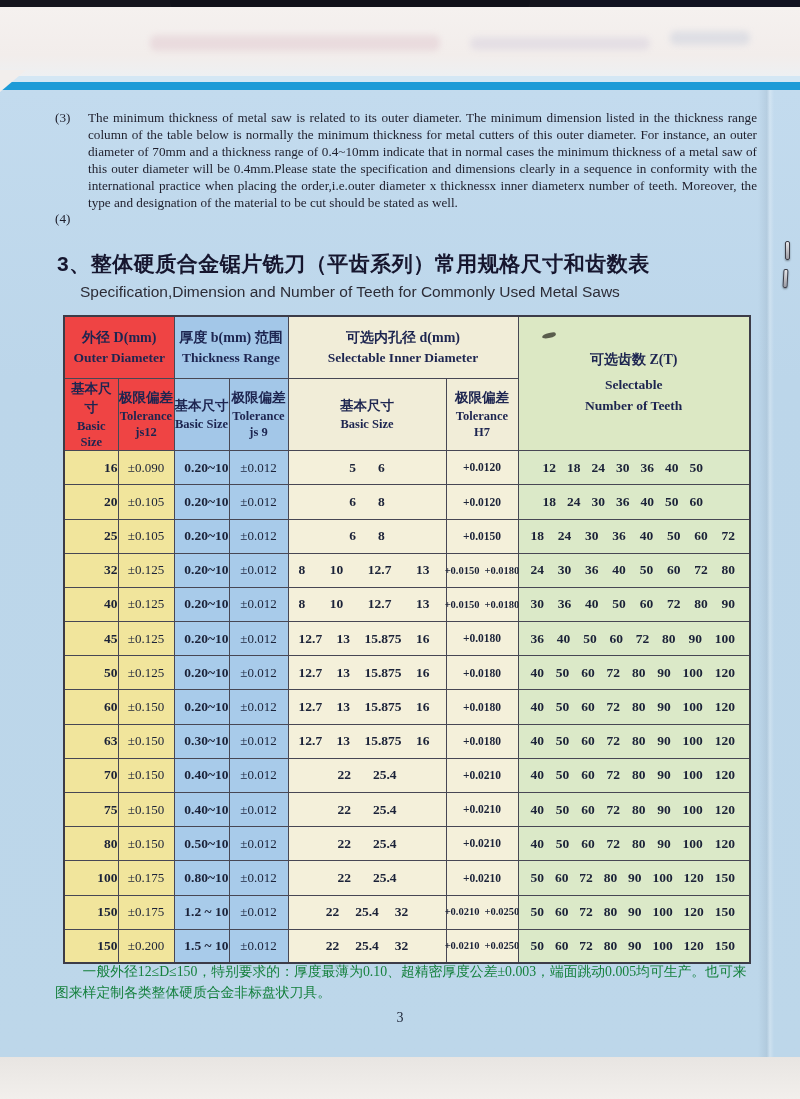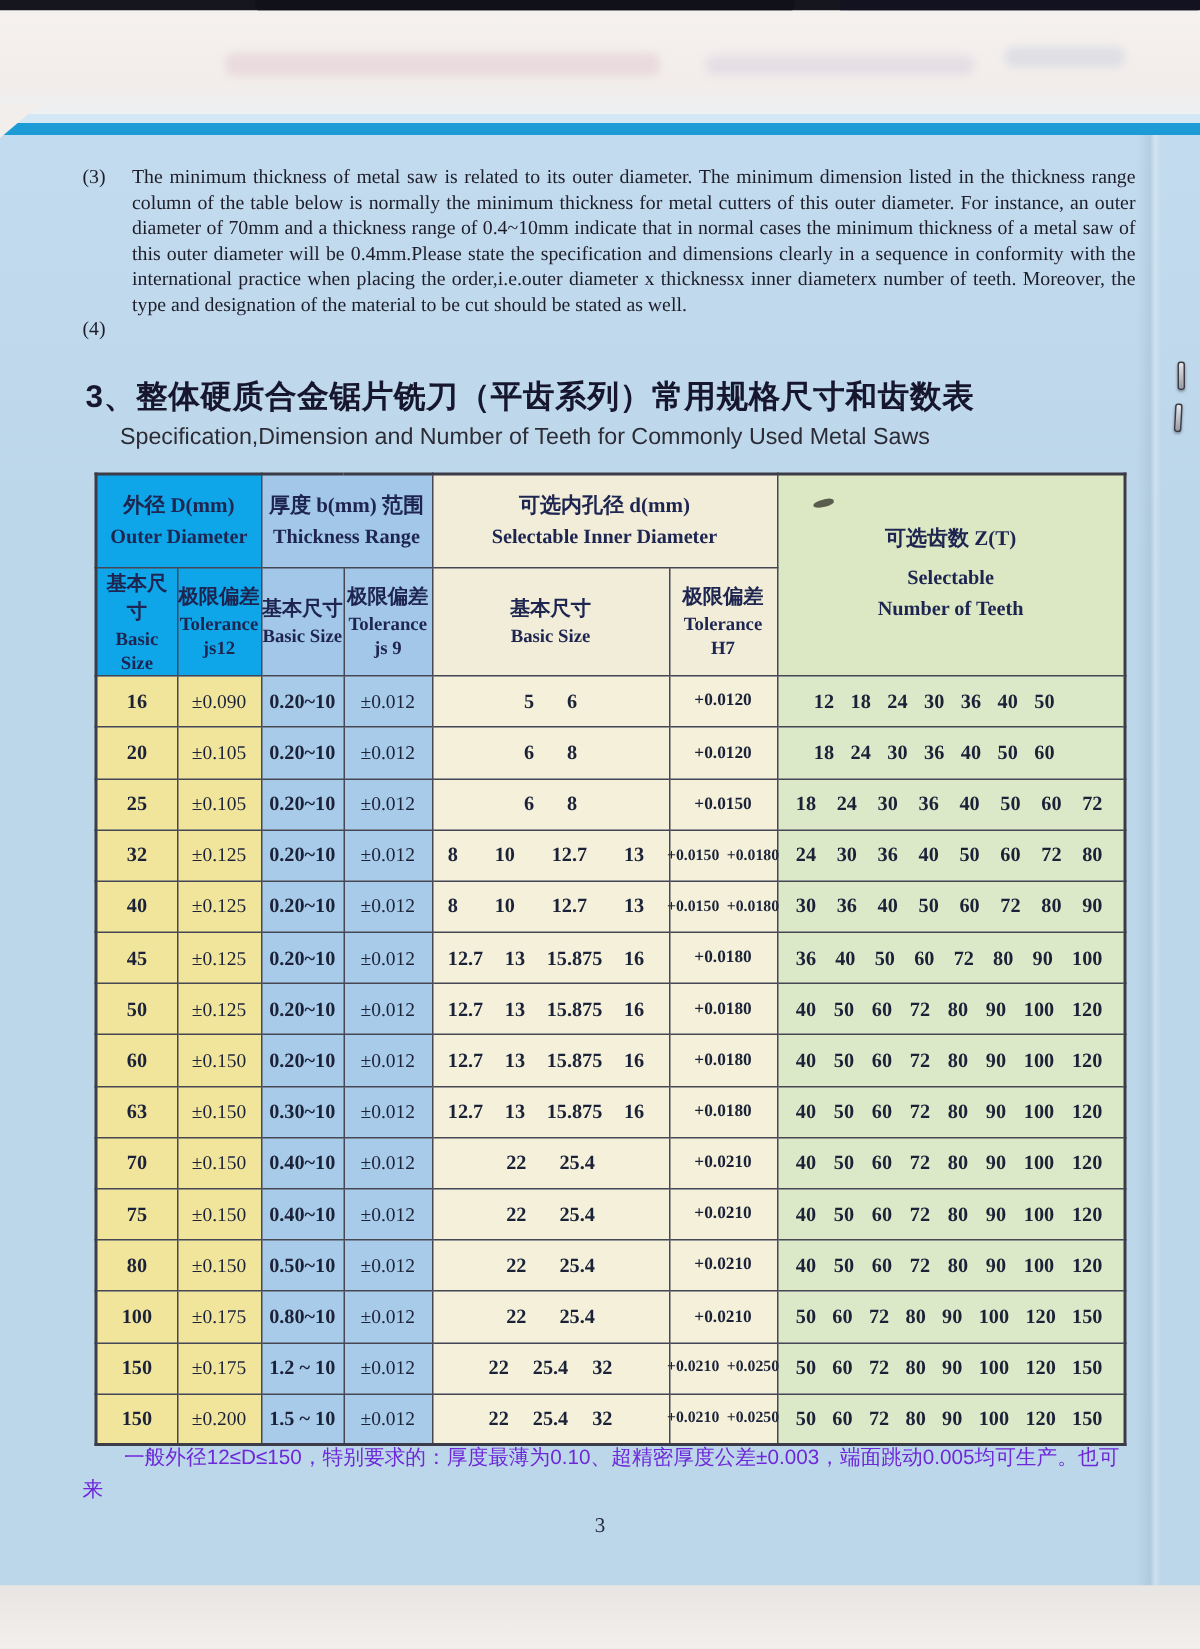--- a/index.html
+++ b/index.html
@@ -24,47 +24,47 @@
   .staple { position:absolute; width:5px; height:19px; border:1px solid #3c3c46; background:linear-gradient(180deg,#e8e8ea,#9a9aa2); border-radius:2px; box-shadow:0 1px 2px rgba(0,0,0,.4); }
   .staple.s1 { left:785px; top:241px; }
   .staple.s2 { left:783px; top:269px; transform:rotate(3deg); }
 
   
   .para-block { position:absolute; left:55px; top:110px; width:702px; color:#1e1e2b; font-size:13.2px; line-height:16.9px; text-align:justify; }
   .para-item { position:relative; padding-left:33px; }
   .para-item .num { position:absolute; left:0; top:0; }
   .heading-cn { position:absolute; left:57px; top:250px; width:700px; font-family:"Liberation Sans", sans-serif; font-weight:bold; font-size:21px; letter-spacing:.5px; color:#16162e; }
   .heading-en { position:absolute; left:80px; top:283px; width:680px; font-family:"Liberation Sans", sans-serif; font-size:15.5px; color:#2c2c36; }
-  .footnote { position:absolute; left:55px; top:961px; width:702px; font-family:Liberation Sans, sans-serif; font-size:13.8px; line-height:21px; color:#6d28d9; }
+  .footnote { position:absolute; left:55px; top:961px; width:702px; font-family:Liberation Serif, serif; font-size:13.8px; line-height:21px; color:#15803d; }
   .footnote .l1 { text-indent:2em; }
   .page-num { position:absolute; left:0; top:1010px; width:800px; text-align:center; font-size:14px; color:#222a3c; }
 
   
   table.spec { position:absolute; left:63px; top:315px; width:686px; height:641px; border-collapse:collapse; table-layout:fixed; font-family:"Liberation Serif", serif; }
   table.spec th, table.spec td { border:1px solid #474754; text-align:center; vertical-align:middle; padding:0; }
   table.spec { border:2px solid #3c3c48; }
   .c-yellow { background:#f1e59c; }
   .c-blue   { background:#a8cbea; }
   .c-cream  { background:#f4f0da; }
   .c-green  { background:#dbe9c8; }
-  thead .c-yellow { background:#0ea5e9; }
+  thead .c-yellow { background:#ef4444; }
   thead .c-blue   { background:#a3c7e8; }
   thead .c-cream  { background:#f1edd8; }
   thead .c-green  { background:#dce8c4; }
   thead tr.gr1 { height:62px; }
   thead tr.gr2 { height:69px; }
   thead .cn { font-weight:bold; font-size:13.5px; color:#1d2550; line-height:1.45; }
   thead .en { font-weight:bold; font-size:12.5px; color:#1d2550; line-height:1.3; }
   thead .gh .cn { font-size:14px; }
   thead .gh .en { font-size:13.5px; }
   thead .teethgh .cn { margin-bottom:4px; }
   thead .teethgh .en { line-height:1.55; }
   .smudge { position:absolute; width:14px; height:5px; background:#3a3a30; border-radius:60% 40% 50% 50%; transform:rotate(-12deg); margin:0; left:542px; top:333px; opacity:.8; }
   tbody td { height:34.2px; font-size:13.5px; color:#1b2238; }
-  tbody td.bold, tbody .vals { font-weight:bold; }
+  tbody td.bold, tbody .vals { font-weight:bold;text-align:right; }
   tbody td.reg { font-weight:normal; font-size:13px; }
   .vals { display:flex; align-items:center; justify-content:center; gap:22px; }
   .vals.n3 { gap:16px; }
   .vals.n4 { justify-content:space-between; gap:0; padding:0 16px 0 10px; }
   .vals.teeth { justify-content:space-between; gap:0; padding:0 14px 0 12px; }
   .vals.teeth.n7 { padding:0 46px 0 24px; }
   .tolwrap { display:flex; align-items:center; justify-content:center; gap:5px; }
   .tolpair { display:flex; flex-direction:row; line-height:1.1; font-size:11.5px; font-weight:bold; color:#1b2238; }
   .tolwrap.two .tolpair { font-size:10.5px; }
 </style>
@@ -671,14 +671,15 @@
             <span>150</span>
           </div>
         </td>
       </tr>
     </tbody>
 </table>
 <div class="smudge"></div>
 
 <div class="footnote">
   <div class="l1">一般外径12≤D≤150，特别要求的：厚度最薄为0.10、超精密厚度公差±0.003，端面跳动0.005均可生产。也可来</div>
+  <div class="l2">图来样定制各类整体硬质合金非标盘状刀具。</div>
 </div>
 <div class="page-num">3</div>
 
 </body></html>

